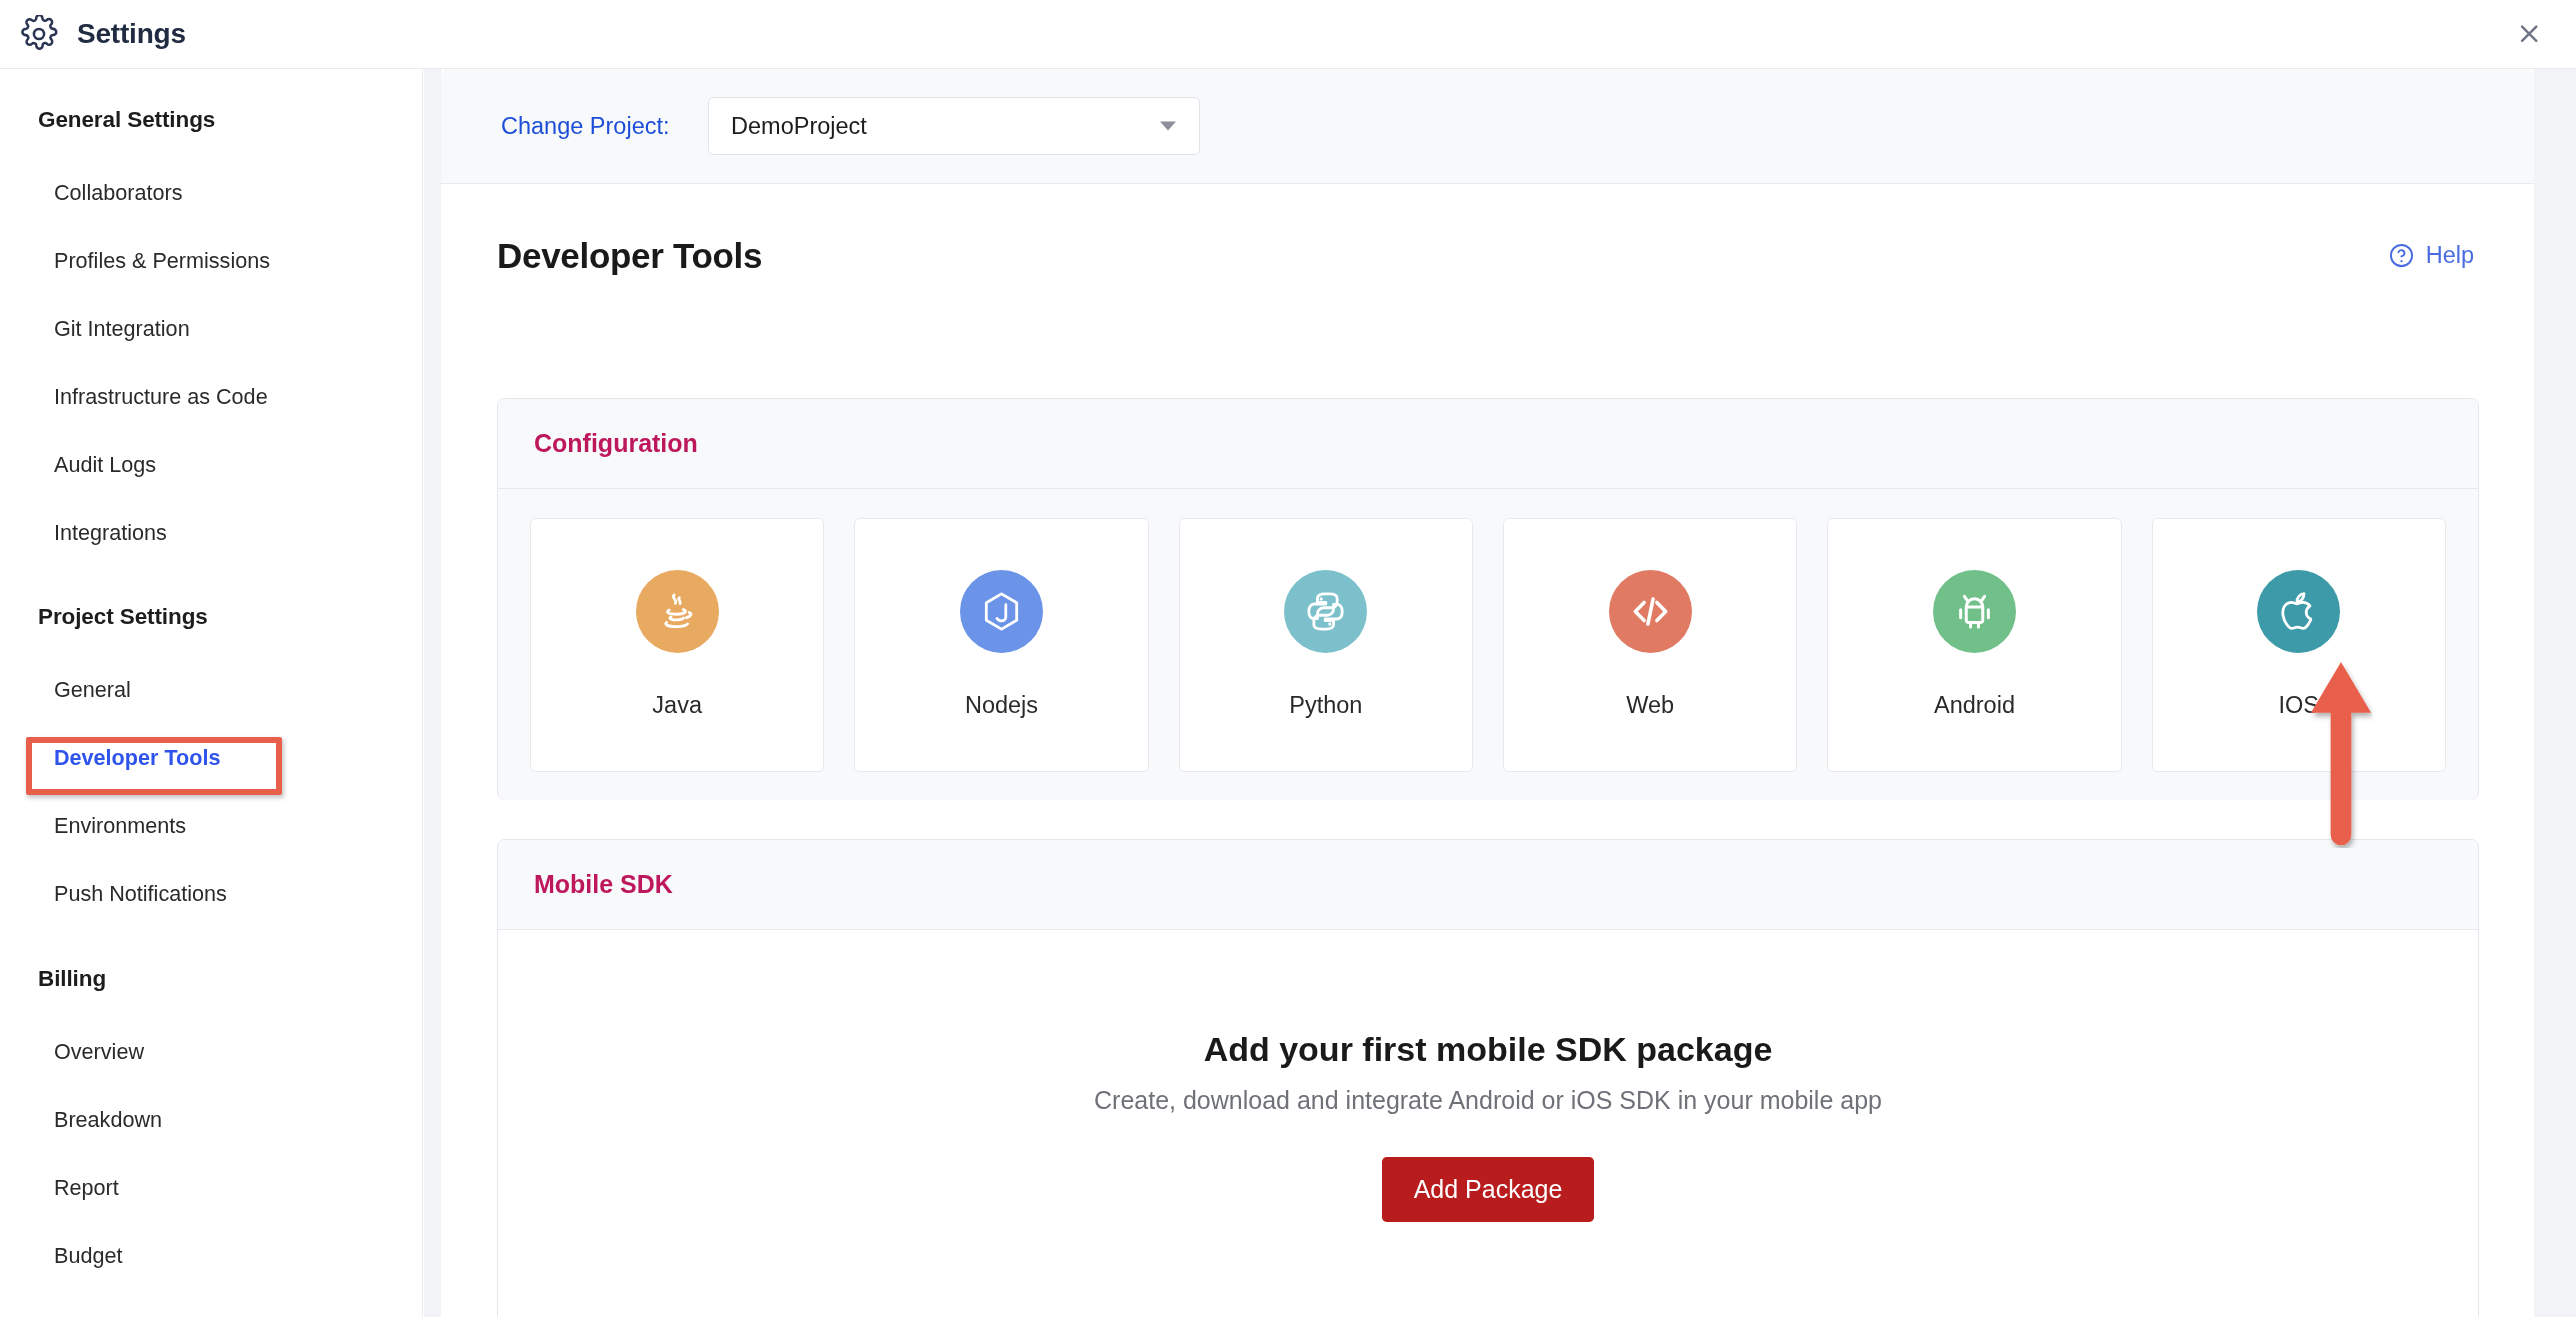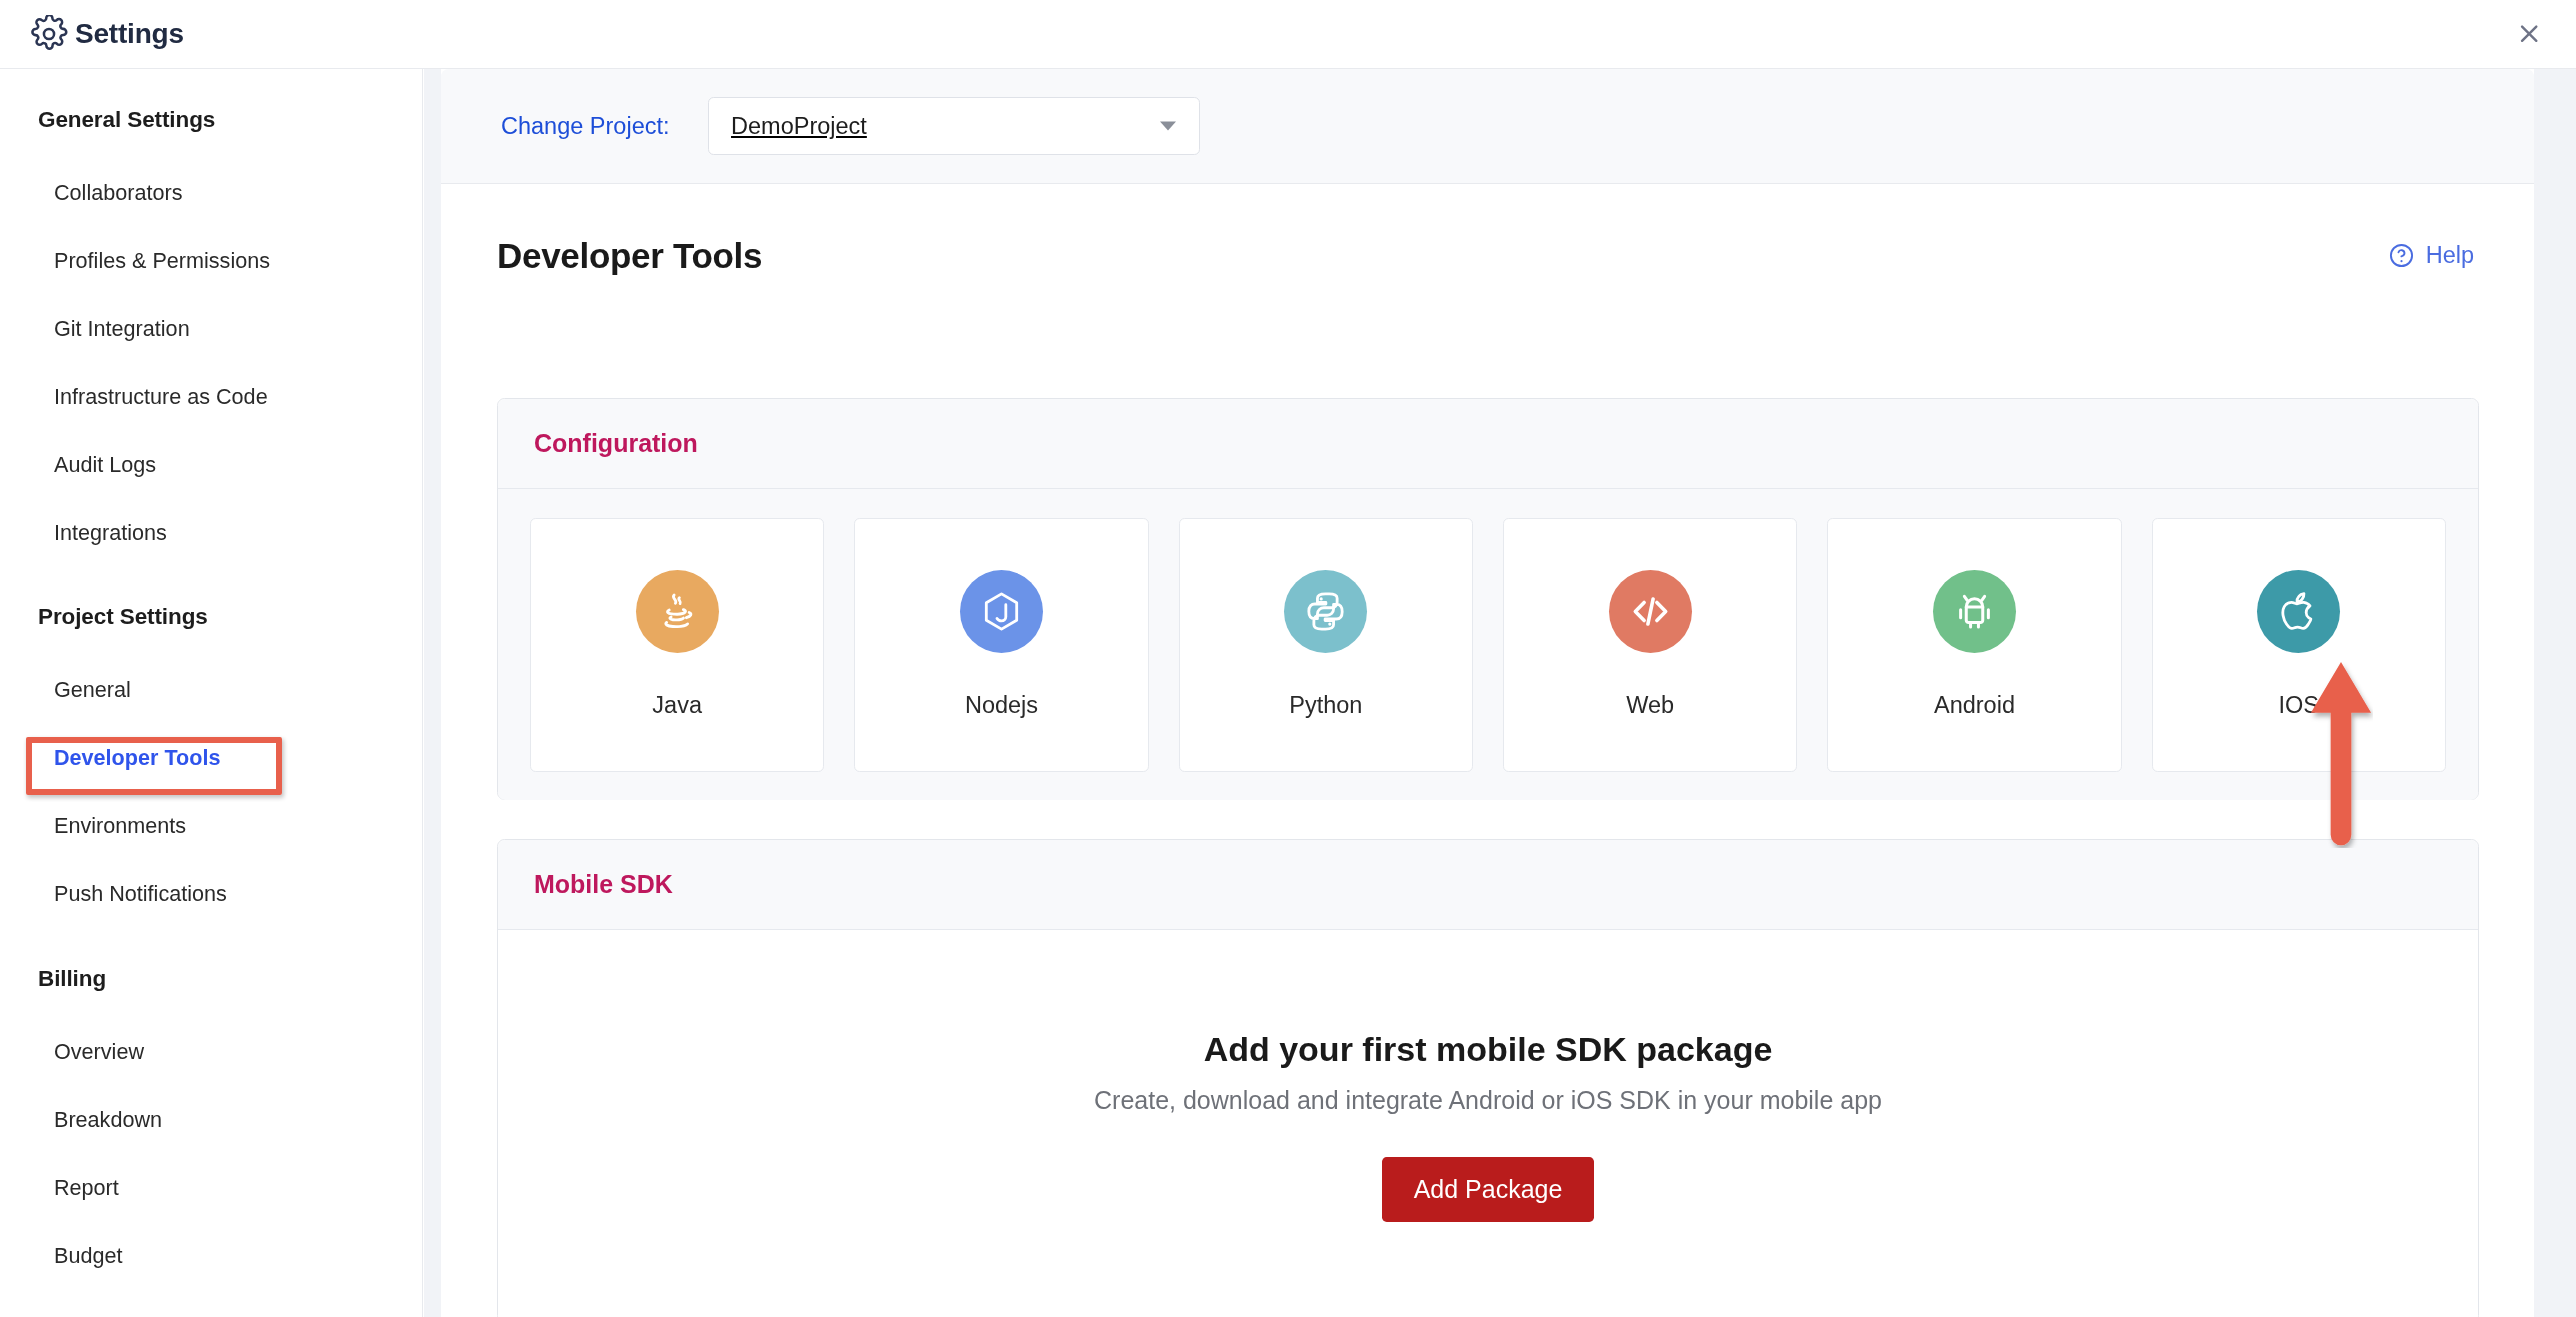--- a/index.html
+++ b/index.html
@@ -17,21 +17,21 @@
   }
 
   
   .header {
     position: absolute; top: 0; left: 0;
     width: 2576px; height: 69px;
     background: #ffffff;
     border-bottom: 0.9px solid #e8eaee;
     display: flex; align-items: center;
   }
-  .header-left { display: flex; align-items: center; padding-left: 30px; gap: 7px; }
+  .header-left { display: flex; align-items: center; padding-left: 20px; gap: 19px; }
   .gear-icon { width: 38px; height: 38px; display: block; }
   .header-title {
     font-size: 28px; font-weight: bold; color: #212b42;
     letter-spacing: -0.2px;
   }
   .close-btn {
     position: absolute; right: 26px; top: 50%; transform: translateY(-50%);
     width: 41px; height: 41px; display: flex; align-items: center; justify-content: center;
     cursor: pointer;
   }
@@ -86,21 +86,20 @@
   .project-label { font-size: 23.5px; color: #1d4ed8; margin-right: 38px; }
   .project-select {
     position: relative;
     width: 492px; height: 58px;
     background: #ffffff;
     border: 0.9px solid #dfe2e8;
     border-radius: 5.6px;
     display: flex; align-items: center;
     padding: 0 22.5px;
     cursor: pointer;
-    text-decoration: underline;
   }
   .project-select-value { font-size: 23.5px; color: #1d1d1d; }
   .caret {
     position: absolute; right: 22.5px; top: 50%; transform: translateY(-50%);
     width: 0; height: 0;
     border-left: 8.5px solid transparent;
     border-right: 8.5px solid transparent;
     border-top: 9.4px solid #8a8f99;
   }
 

